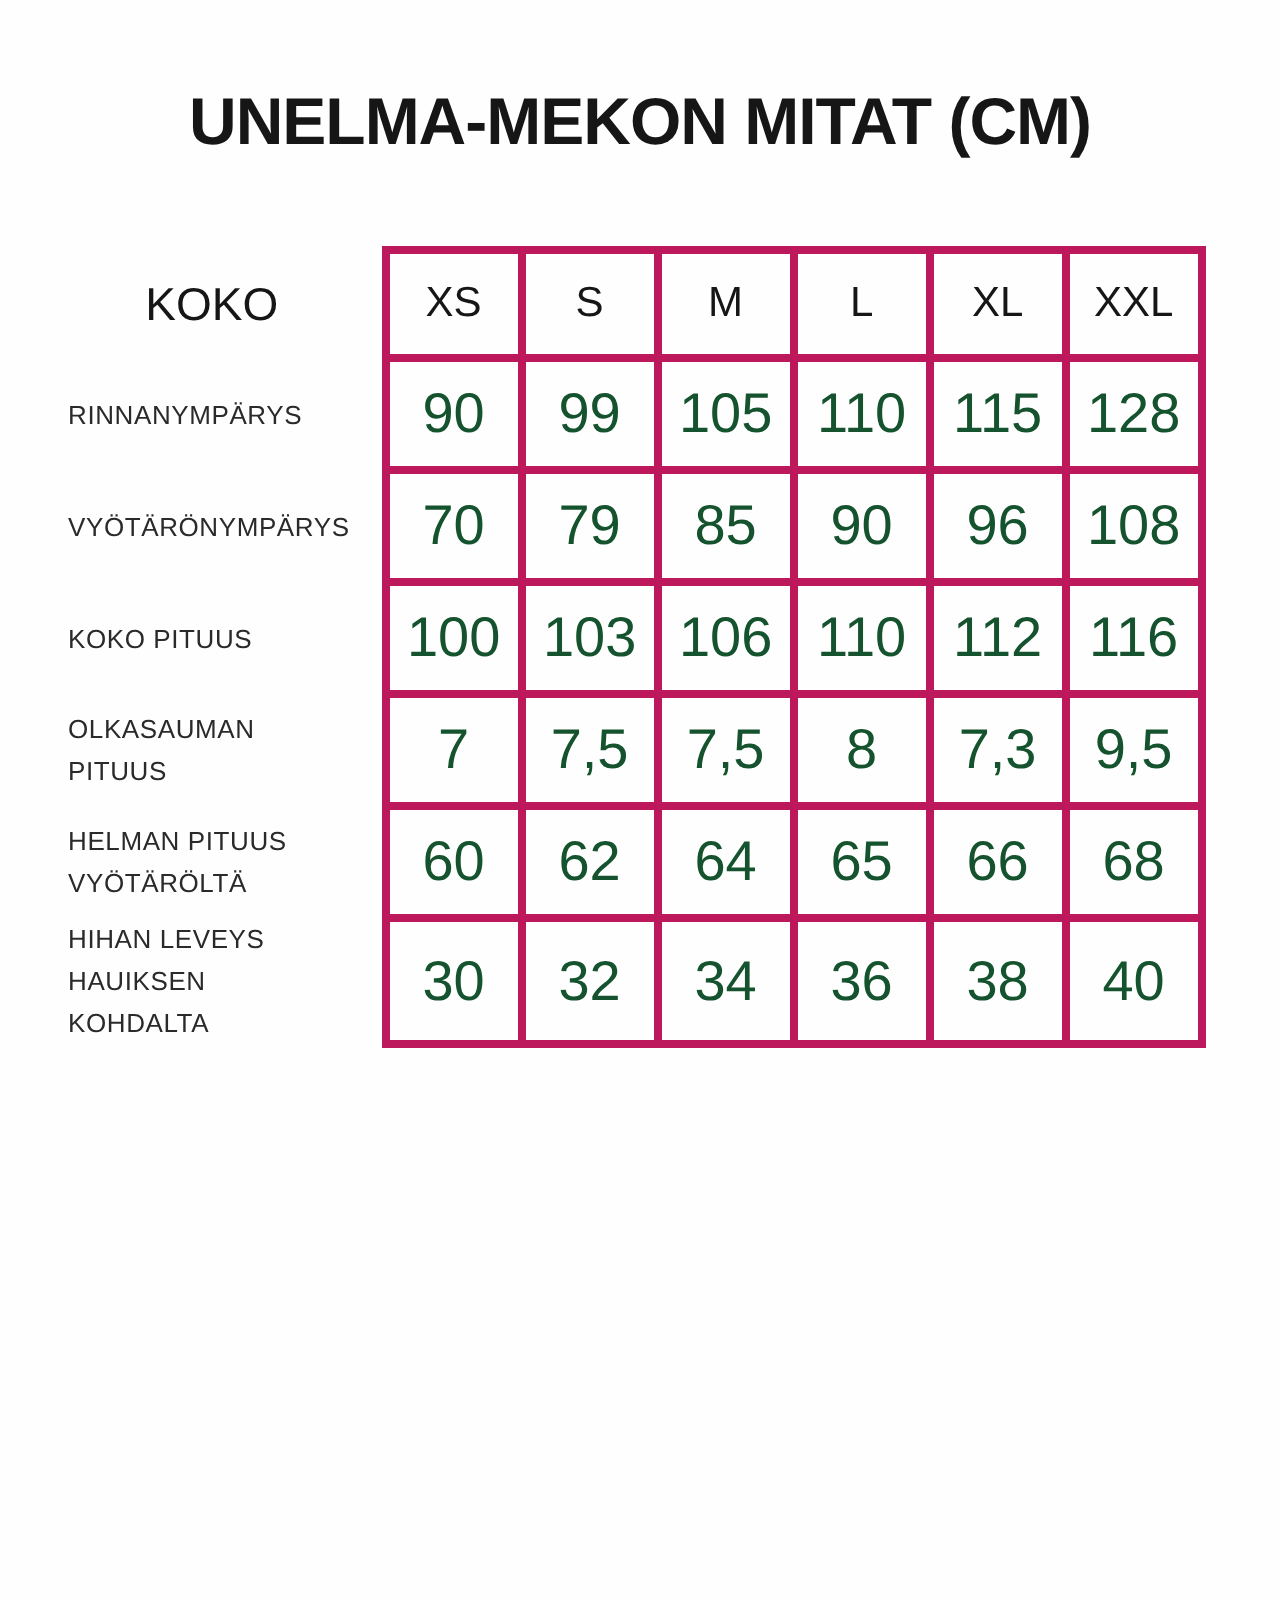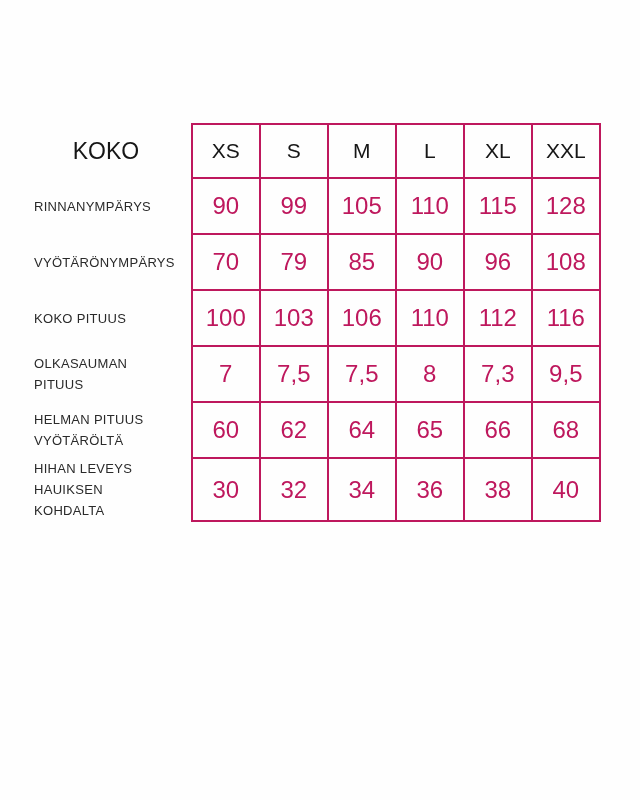--- a/index.html
+++ b/index.html
@@ -55,42 +55,43 @@
     border: none;
     text-align: center;
     padding-left: 10px;
     font-size: 23px;
     font-weight: 700;
     letter-spacing: 0px;
     color: #161616;
   }
   
   .size-cell, .value-cell {
-    border: 2px solid #be185d;
+    border: 4px solid #be185d;
     text-align: center;
     background: #fefefe;
   }
   .size-cell {
     font-size: 21px;
     font-weight: 700;
     color: #161616;
     height: 54px;
   }
   .value-cell {
-    font-size: 24px;
+    font-size: 28px;
     font-weight: 400;
-    color: #be185d;
+    color: #14532d;
   }
   tr.data-row td { height: 56px; }
 </style>
 </head>
 <body>
 
 <div class="page">
 
+  <div class="page-title">UNELMA-MEKON MITAT (CM)</div>
 
   <table class="size-table">
     <colgroup>
       <col class="label-col">
       <col class="size-col">
         <col class="size-col">
         <col class="size-col">
       <col class="size-col">
         <col class="size-col">
         <col class="size-col">

